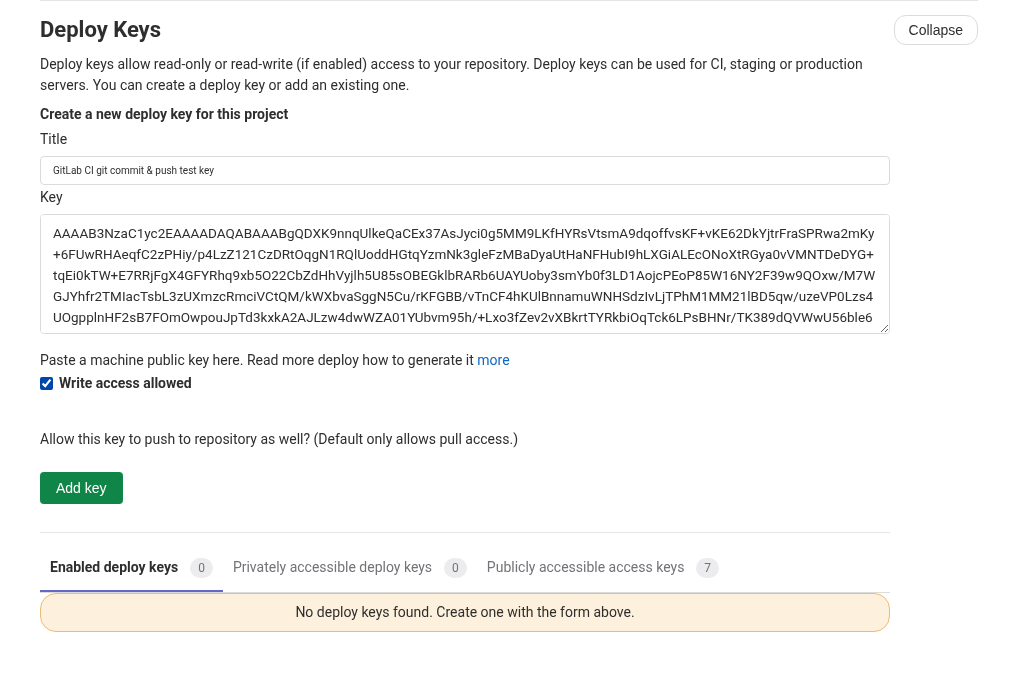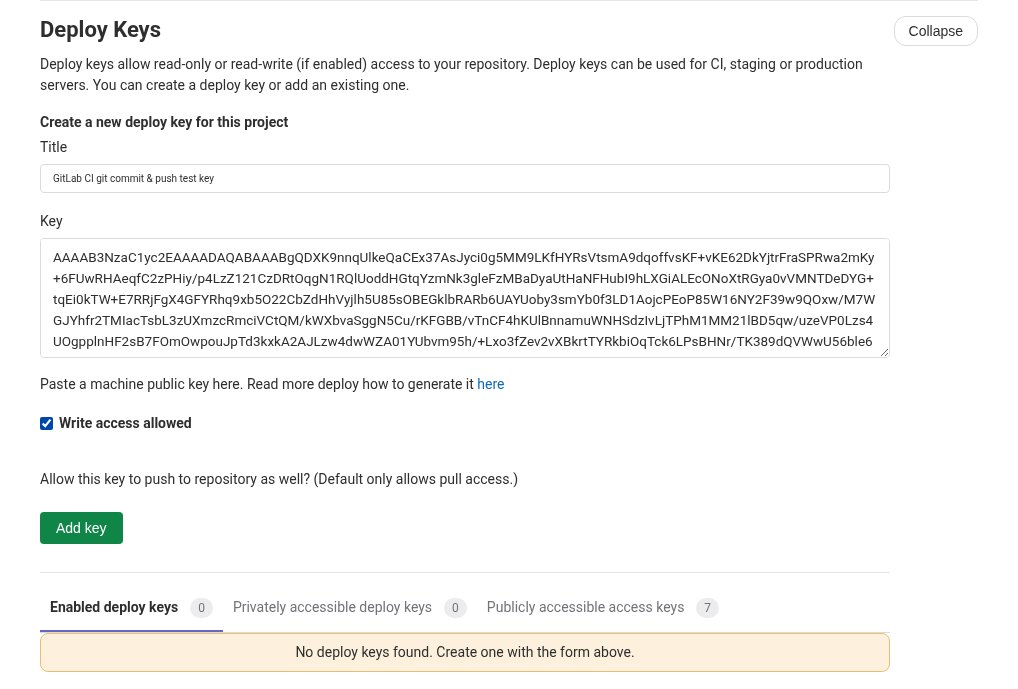--- a/index.html
+++ b/index.html
@@ -14,41 +14,41 @@
       line-height: 1.5;
       padding: 0 40px;
     }
     .section-divider {
       border-top: 1px solid #e5e5e5;
       margin-bottom: 12px;
     }
     .section-header {
       display: flex;
       justify-content: space-between;
-      align-items: flex-end;
+      align-items: center;
       margin-bottom: 8px;
       gap: 35px;
     }
     .section-title {
       font-size: 22px;
       font-weight: 700;
       color: #2e2e2e;
     }
     .collapse-btn {
       background: #fff;
       border: 1px solid #dbdbdb;
       border-radius: 12px;
       padding: 6px 14px;
       font-size: 14px;
       color: #2e2e2e;
       cursor: pointer;
     }
     .section-description {
       color: #2e2e2e;
-      margin-bottom: 16px;
+      margin-bottom: 8px;
       max-width: 830px;
     }
     .form-container {
       max-width: 850px;
     }
     .form-subtitle {
       font-weight: 700;
       margin-bottom: 4px;
     }
     .form-label {
@@ -75,21 +75,21 @@
       font-family: inherit;
       background: #fff;
       resize: both;
       height: 120px;
       color: #2e2e2e;
       overflow-y: scroll;
       line-height: 1.55;
       word-break: break-all;
     }
     .form-group {
-      margin-bottom: 18px;
+      margin-bottom: 2px;
     }
     .help-text {
       color: #2e2e2e;
       margin-top: 10px;
     }
     .help-link {
       color: #1068bf;
       text-decoration: none;
     }
     .checkbox-group {
@@ -144,21 +144,21 @@
       background: #ececef;
       color: #737278;
       border-radius: 10px;
       padding: 1px 8px;
       font-size: 12px;
       font-weight: 400;
     }
     .empty-state {
       background: #fdf1dd;
       border: 1px solid #e9be74;
-      border-radius: 8px;
+      border-radius: 16px;
       padding: 8px;
       text-align: center;
       color: #2e2e2e;
       margin-top: 0;
     }
   </style>
 </head>
 <body>
 
 <div class="section-divider"></div>
@@ -175,21 +175,21 @@
 
   <div class="form-group">
     <label class="form-label">Title</label>
     <input type="text" class="form-input" value="GitLab CI git commit &amp; push test key" style="">
   </div>
 
   <div class="form-group">
     <label class="form-label">Key</label>
     <textarea class="form-textarea" style="">AAAAB3NzaC1yc2EAAAADAQABAAABgQDXK9nnqUlkeQaCEx37AsJyci0g5MM9LKfHYRsVtsmA9dqoffvsKF+vKE62DkYjtrFraSPRwa2mKy+6FUwRHAeqfC2zPHiy/p4LzZ121CzDRtOqgN1RQlUoddHGtqYzmNk3gleFzMBaDyaUtHaNFHubI9hLXGiALEcONoXtRGya0vVMNTDeDYG+tqEi0kTW+E7RRjFgX4GFYRhq9xb5O22CbZdHhVyjlh5U85sOBEGklbRARb6UAYUoby3smYb0f3LD1AojcPEoP85W16NY2F39w9QOxw/M7WGJYhfr2TMIacTsbL3zUXmzcRmciVCtQM/kWXbvaSggN5Cu/rKFGBB/vTnCF4hKUlBnnamuWNHSdzIvLjTPhM1MM21lBD5qw/uzeVP0Lzs4UOgpplnHF2sB7FOmOwpouJpTd3kxkA2AJLzw4dwWZA01YUbvm95h/+Lxo3fZev2vXBkrtTYRkbiOqTck6LPsBHNr/TK389dQVWwU56ble6zPHYR7dfSVnGs= agentydragon@pop-os</textarea>
     <p class="help-text">
-      <span>Paste a machine public key here. Read more deploy how to generate it </span><a href="#" class="help-link">here</a>
+      <span>Paste a machine public key here. Read more deploy how to generate it </span><a href="#" class="help-link">more</a>
     </p>
   </div>
 
   <div class="checkbox-group">
     <input type="checkbox" checked="" style="">
     <label class="checkbox-label">Write access allowed</label>
   </div>
 
   <p class="checkbox-help">Allow this key to push to repository as well? (Default only allows pull access.)</p>
 

